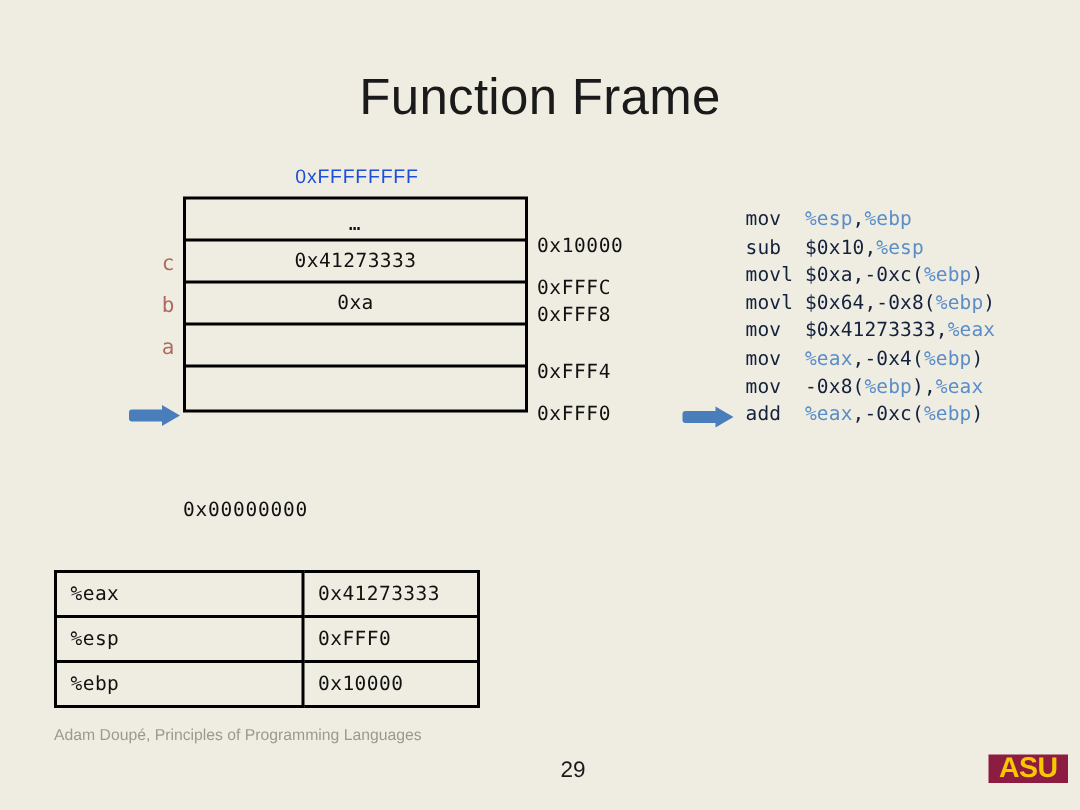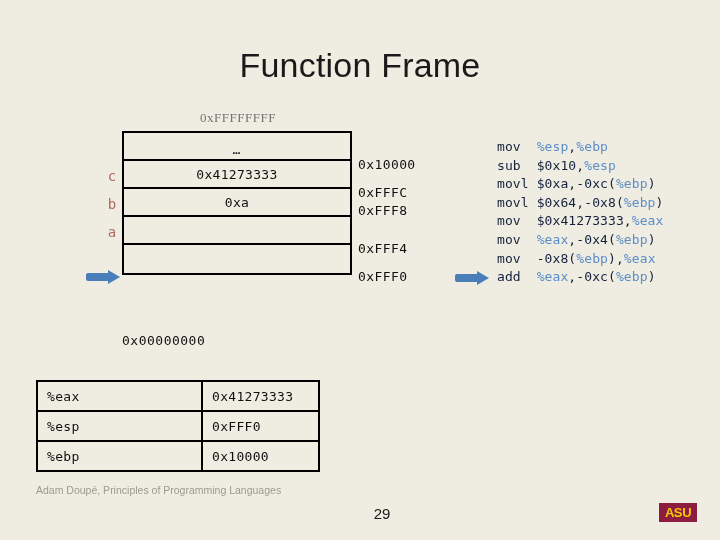--- a/index.html
+++ b/index.html
@@ -29,23 +29,23 @@
     font-family: "Liberation Sans", sans-serif;
   }
 
   
   #stack-top-address {
     position: absolute;
     left: 122px;
     top: 110px;
     width: 232px;
     text-align: center;
-    font-family: Liberation Serif, serif;
-    font-size: 13px;
-    color: #737373;
+    font-family: Liberation Sans, sans-serif;
+    font-size: 13px;
+    color: #1d4ed8;
     letter-spacing: 0.5px;
   }
   #stack-bottom-address {
     position: absolute;
     left: 122px;
     top: 333px;
     width: 232px;
     text-align: left;
     font-family: "DejaVu Sans Mono", monospace;
     font-size: 13px;
@@ -180,25 +180,25 @@
     text-align: center;
     font-size: 15px;
     color: #1a1a1a;
     font-family: "Liberation Sans", sans-serif;
     padding-left: 22px;
   }
   #asu-logo {
     position: absolute;
     left: 659px;
     top: 503px;
-    width: 38px;
+    width: 53px;
     height: 19px;
     background: #8c1d40;
     color: #f7c800;
-    font-size: 13px;
+    font-size: 19px;
     font-weight: bold;
     font-family: "Liberation Sans", sans-serif;
     text-align: center;
     line-height: 19px;
     letter-spacing: -0.4px;
   }
 </style>
 </head>
 <body>
 

